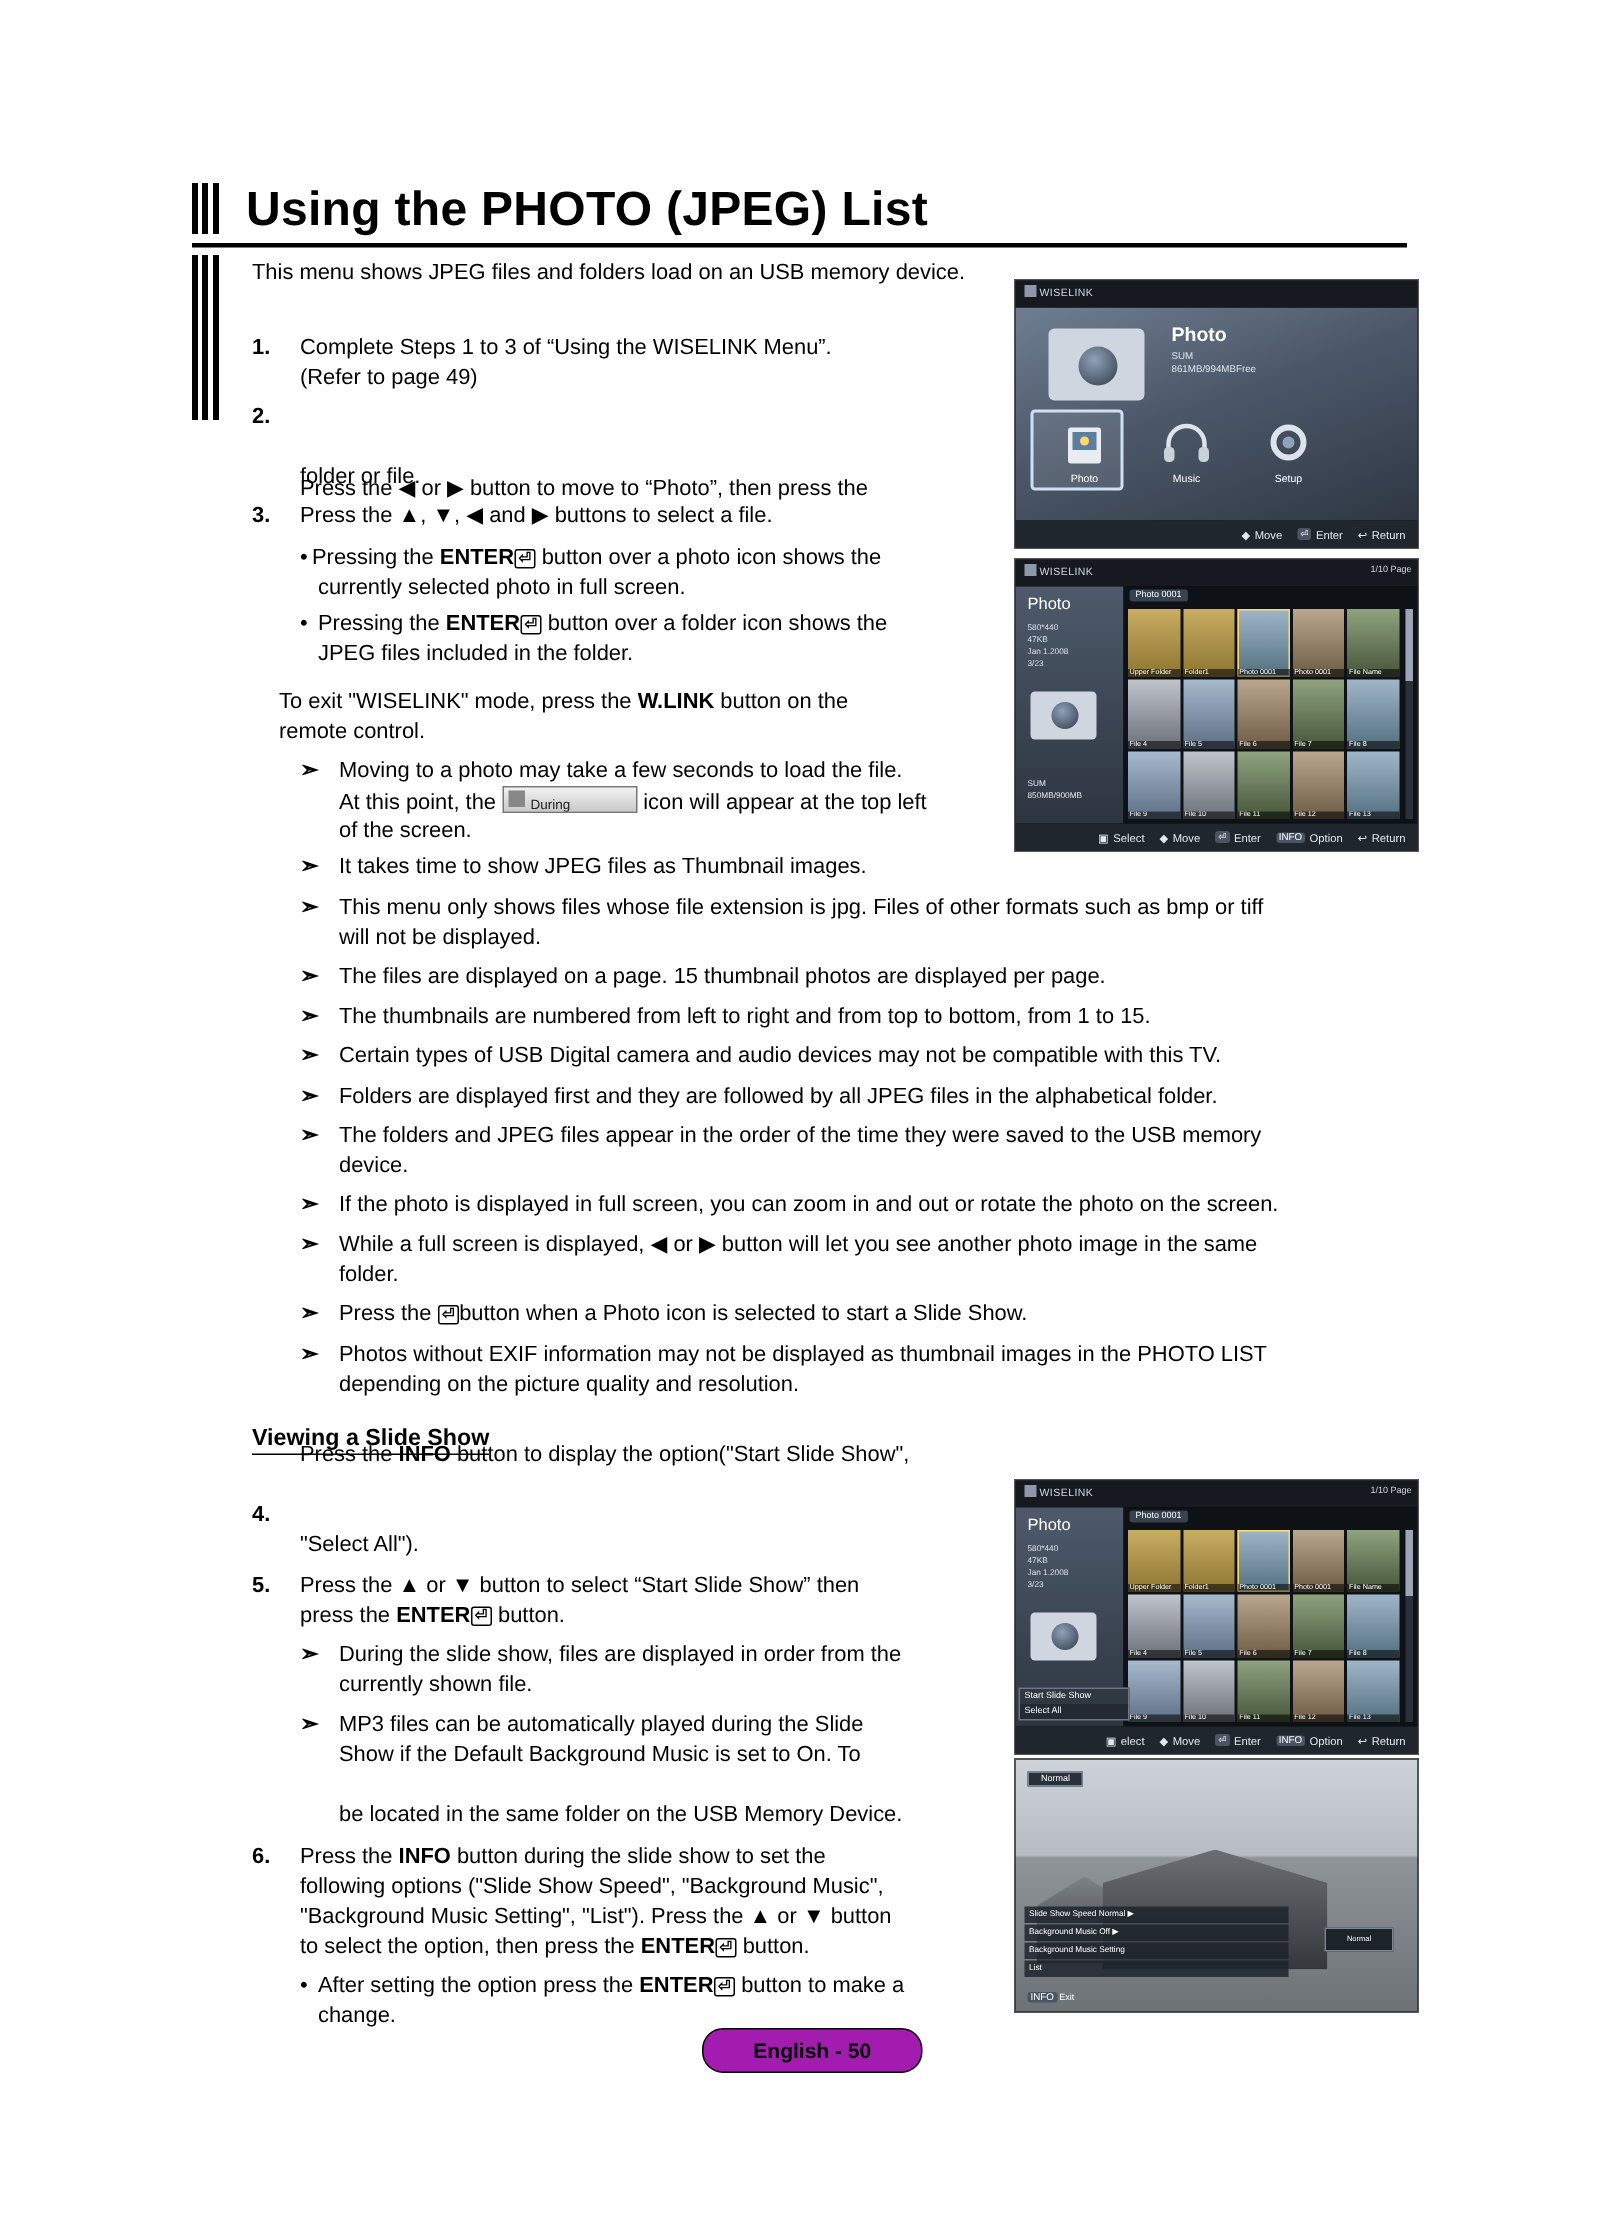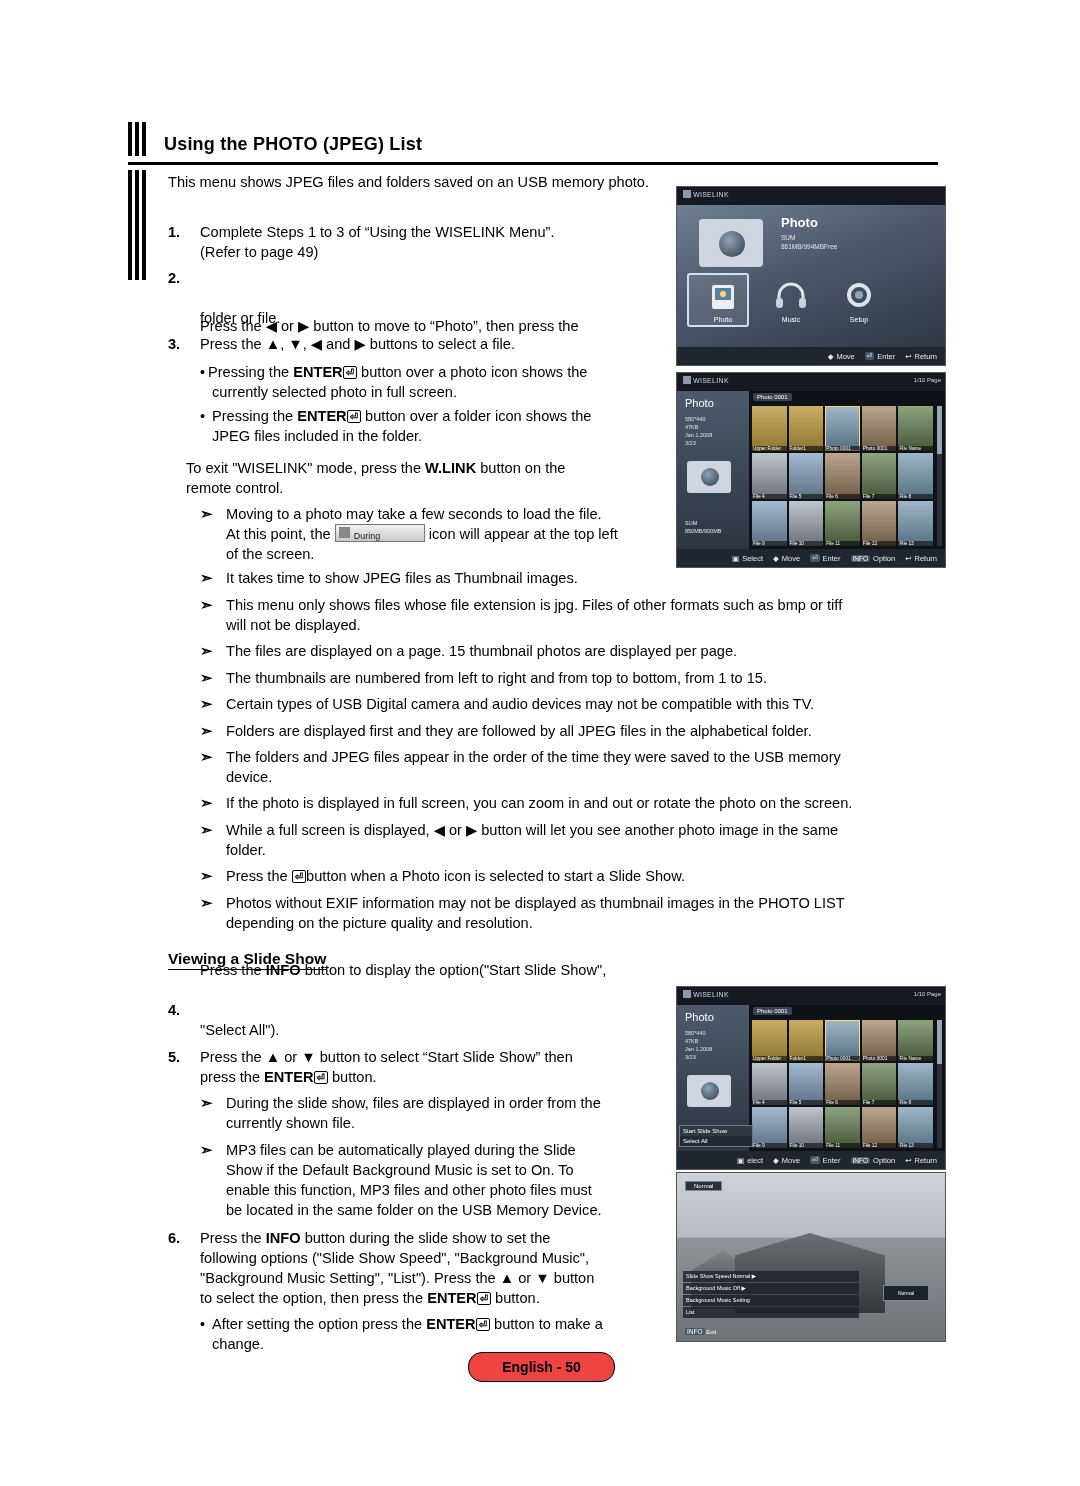--- a/index.html
+++ b/index.html
@@ -3,21 +3,21 @@
 <meta charset="utf-8">
 <style>
   html,body{margin:0;padding:0;background:#ffffff;}
   body{width:1080px;height:1486px;font-family:"Liberation Sans",sans-serif;color:#000;}
   .page{position:relative;width:1080px;height:1486px;}
 
   
   .title-wrap{position:absolute;left:128px;top:118px;width:810px;}
   .title-bars{position:absolute;left:0px;top:4px;width:20px;height:34px;
       background:repeating-linear-gradient(to right,#000 0 4px,#fff 4px 7px);}
-  .title-text{position:absolute;left:36px;top:16px;font-size:18px;font-weight:bold;letter-spacing:0.2px;}
+  .title-text{position:absolute;left:36px;top:3px;font-size:32px;font-weight:bold;letter-spacing:0.2px;}
   .title-rule{position:absolute;left:0px;top:44px;width:810px;height:3px;background:#000;}
   .side-ticks{position:absolute;left:128px;top:170px;width:20px;height:110px;
       background:repeating-linear-gradient(to right,#000 0 4px,#fff 4px 7px);}
 
   
   .txt{position:absolute;font-size:14.6px;line-height:20px;}
   .intro{left:168px;top:172px;width:500px;}
   .num{position:absolute;font-size:14.6px;line-height:20px;font-weight:bold;}
   .step-t{position:absolute;font-size:14.6px;line-height:20px;}
   b{font-weight:bold;}
@@ -32,21 +32,21 @@
       background:linear-gradient(#f2f2f2,#c9c9c9);vertical-align:-3px;position:relative;}
   .loading-chip .hg{position:absolute;left:3px;top:2px;width:11px;height:11px;background:#888;}
   .loading-chip .lt{position:absolute;left:18px;top:1px;font-size:9px;color:#222;}
 
   .subhead{position:absolute;left:168px;top:950px;font-size:15.5px;font-weight:bold;
       border-bottom:1px solid #000;padding-bottom:1px;}
 
   
   .footer{position:absolute;left:468px;top:1352px;width:145px;height:28px;border:1px solid #000;
       border-radius:14px;display:flex;align-items:center;justify-content:center;
-      font-size:14px;font-weight:bold;background:#ef4444;}
+      font-size:14px;font-weight:bold;background:#a21caf;}
 
   
   .shot{position:absolute;border:1px solid #555;overflow:hidden;background:#000;}
   .wl-top{position:absolute;left:0;top:0;right:0;height:18px;background:#161a20;}
   .wl-logo{position:absolute;left:6px;top:3px;font-size:7px;color:#cfd6e0;letter-spacing:.3px;}
   .wl-logo .sq{display:inline-block;width:8px;height:8px;background:#8e98a8;margin-right:2px;vertical-align:-1px;}
   .wl-bot{position:absolute;left:0;bottom:0;right:0;height:18px;background:#20262e;
       display:flex;align-items:center;justify-content:flex-end;gap:10px;padding-right:8px;
       font-size:7.5px;color:#e4e8ee;}
   .wl-bot .it{display:flex;align-items:center;gap:3px;}
@@ -122,21 +122,21 @@
 
 <div class="page">
 
   <div class="title-wrap">
     <div class="title-bars"></div>
     <div class="title-text">Using the PHOTO (JPEG) List</div>
     <div class="title-rule"></div>
   </div>
   <div class="side-ticks"></div>
 
-  <div class="txt intro">This menu shows JPEG files and folders saved on an USB memory photo.</div>
+  <div class="txt intro">This menu shows JPEG files and folders load on an USB memory device.</div>
 
   <div class="num" style="left:168px;top:222px;">1.</div>
   <div class="step-t" style="left:200px;top:222px;width:470px;">Complete Steps 1 to 3 of “Using the WISELINK Menu”.</div>
   <div class="step-t" style="left:200px;top:242px;width:470px;">(Refer to page 49)</div>
 
   <div class="num" style="left:168px;top:268px;">2.</div>
   <div class="step-t" style="left:200px;top:268px;width:470px;margin-top:48px;">Press the ◀ or ▶ button to move to “Photo”, then press the</div>
   <div class="step-t" style="left:200px;top:308px;width:470px;">folder or file.</div>
 
   <div class="num" style="left:168px;top:334px;">3.</div>
@@ -207,21 +207,20 @@
   <div class="step-t" style="left:200px;top:1047px;width:470px;">Press the ▲ or ▼ button to select “Start Slide Show” then</div>
   <div class="step-t" style="left:200px;top:1067px;width:470px;">press the <b>ENTER</b><span class="enterglyph">⏎</span> button.</div>
 
   <div class="arrow" style="left:200px;top:1093px;">➣</div>
   <div class="step-t" style="left:226px;top:1093px;width:450px;">During the slide show, files are displayed in order from the</div>
   <div class="step-t" style="left:226px;top:1113px;width:450px;">currently shown file.</div>
 
   <div class="arrow" style="left:200px;top:1140px;">➣</div>
   <div class="step-t" style="left:226px;top:1140px;width:450px;">MP3 files can be automatically played during the Slide</div>
   <div class="step-t" style="left:226px;top:1160px;width:450px;">Show if the Default Background Music is set to On. To</div>
-  <div class="step-t" style="left:226px;top:1180px;width:450px;">enable this function, MP3 files and other photo files must</div>
   <div class="step-t" style="left:226px;top:1200px;width:450px;">be located in the same folder on the USB Memory Device.</div>
 
   <div class="num" style="left:168px;top:1228px;">6.</div>
   <div class="step-t" style="left:200px;top:1228px;width:470px;">Press the <b>INFO</b> button during the slide show to set the</div>
   <div class="step-t" style="left:200px;top:1248px;width:470px;">following options ("Slide Show Speed", "Background Music",</div>
   <div class="step-t" style="left:200px;top:1268px;width:470px;">"Background Music Setting", "List"). Press the ▲ or ▼ button</div>
   <div class="step-t" style="left:200px;top:1288px;width:470px;">to select the option, then press the <b>ENTER</b><span class="enterglyph">⏎</span> button.</div>
 
   <div class="bullet-dot" style="left:200px;top:1314px;">•</div>
   <div class="step-t" style="left:212px;top:1314px;width:460px;">After setting the option press the <b>ENTER</b><span class="enterglyph">⏎</span> button to make a</div>

